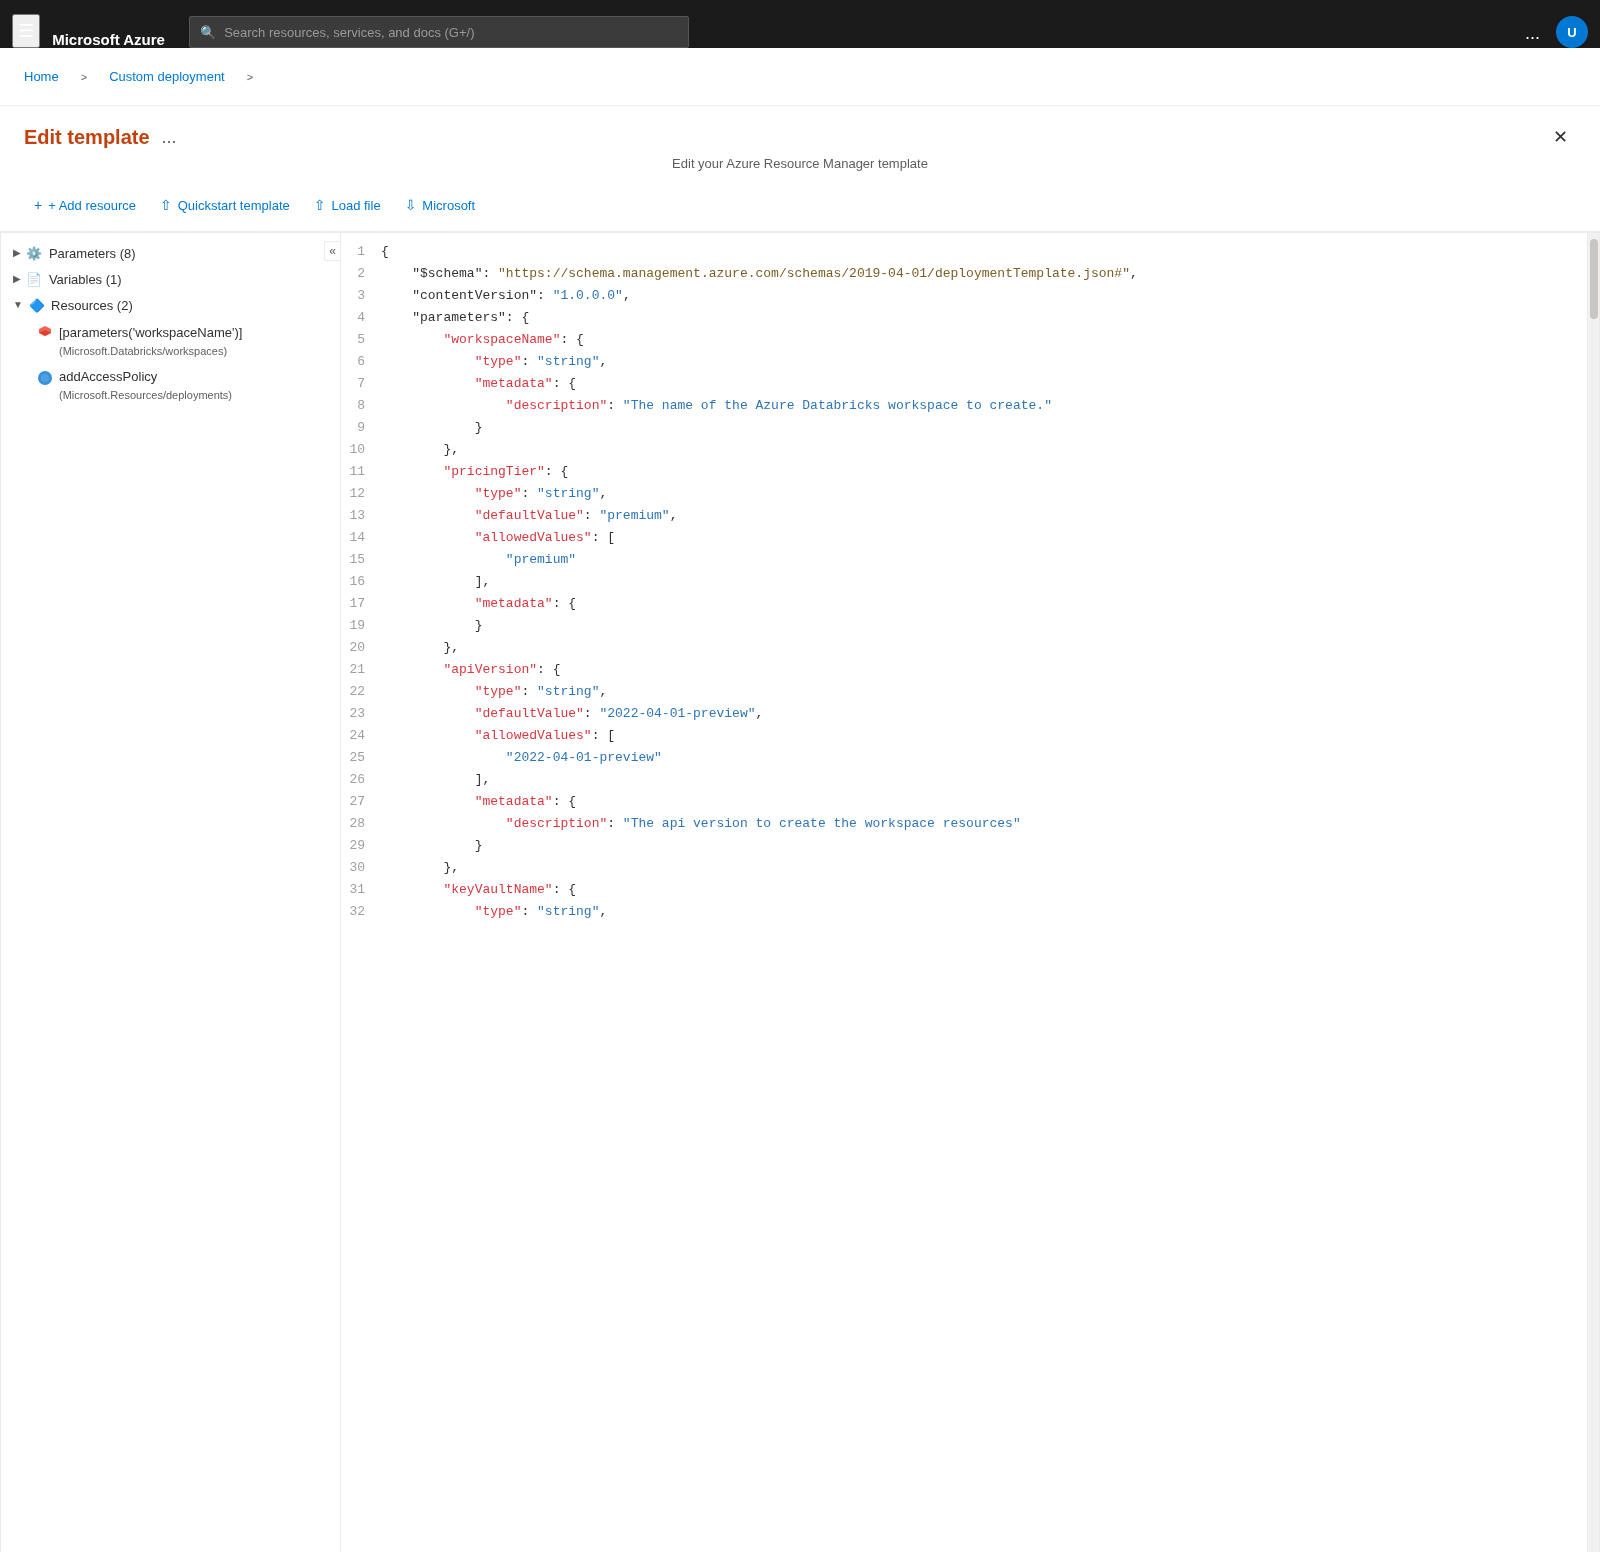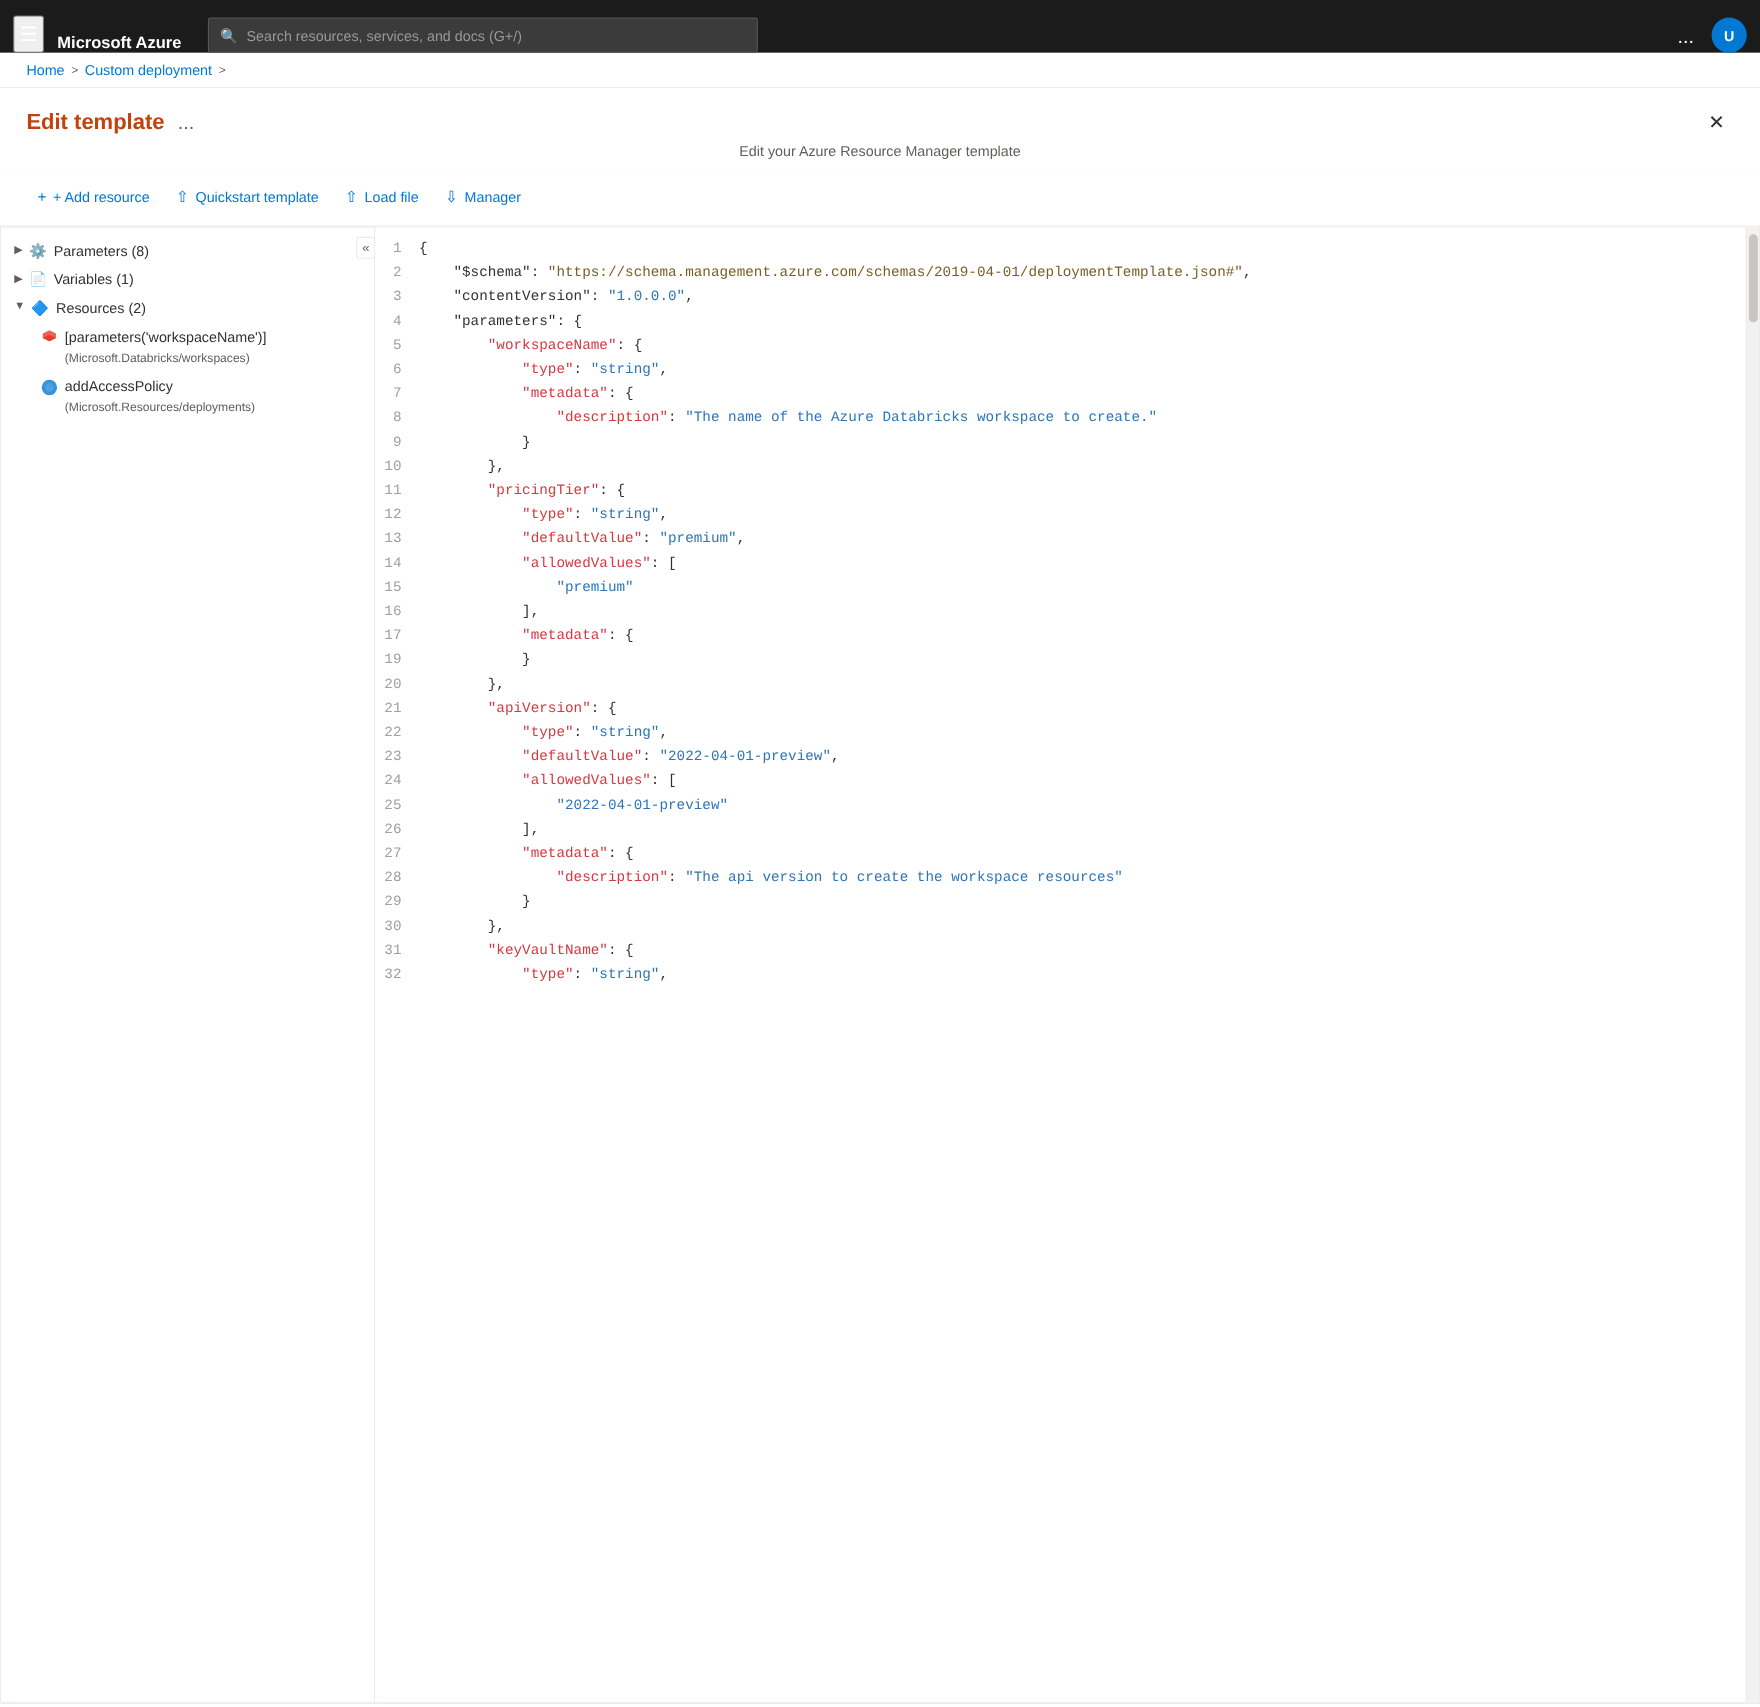--- a/index.html
+++ b/index.html
@@ -43,24 +43,24 @@
     .topbar-avatar {
       width: 32px; height: 32px; border-radius: 50%;
       background: #0078d4; color: #fff; font-size: 13px;
       display: flex; align-items: center; justify-content: center;
       font-weight: 600; cursor: pointer;
     }
 
     
     .breadcrumb {
       background: #fff;
-      padding: 8px 24px;
+      padding: 21px 24px;
       display: flex;
       align-items: center;
-      gap: 6px;
+      gap: 22px;
       font-size: 13px;
       border-bottom: 1px solid #edebe9;
     }
     .breadcrumb a { color: #0078d4; text-decoration: none; }
     .breadcrumb-sep { color: #605e5c; font-size: 11px; }
 
     
     .page-header {
       background: #fff;
       padding: 16px 24px 0 24px;
@@ -277,21 +277,21 @@
   <button class="toolbar-btn">
     <span class="btn-icon">⇧</span>
     <span>Quickstart template</span>
   </button>
   <button class="toolbar-btn">
     <span class="btn-icon">⇧</span>
     <span>Load file</span>
   </button>
   <button class="toolbar-btn">
     <span class="btn-icon">⇩</span>
-    <span>Manager</span>
+    <span>Microsoft</span>
   </button>
 </div>
 
 <div class="main-content">
 
   <div class="sidebar">
     <button class="sidebar-collapse-btn">«</button>
 
     <div class="tree-item">
       <span class="arrow">▶</span>

